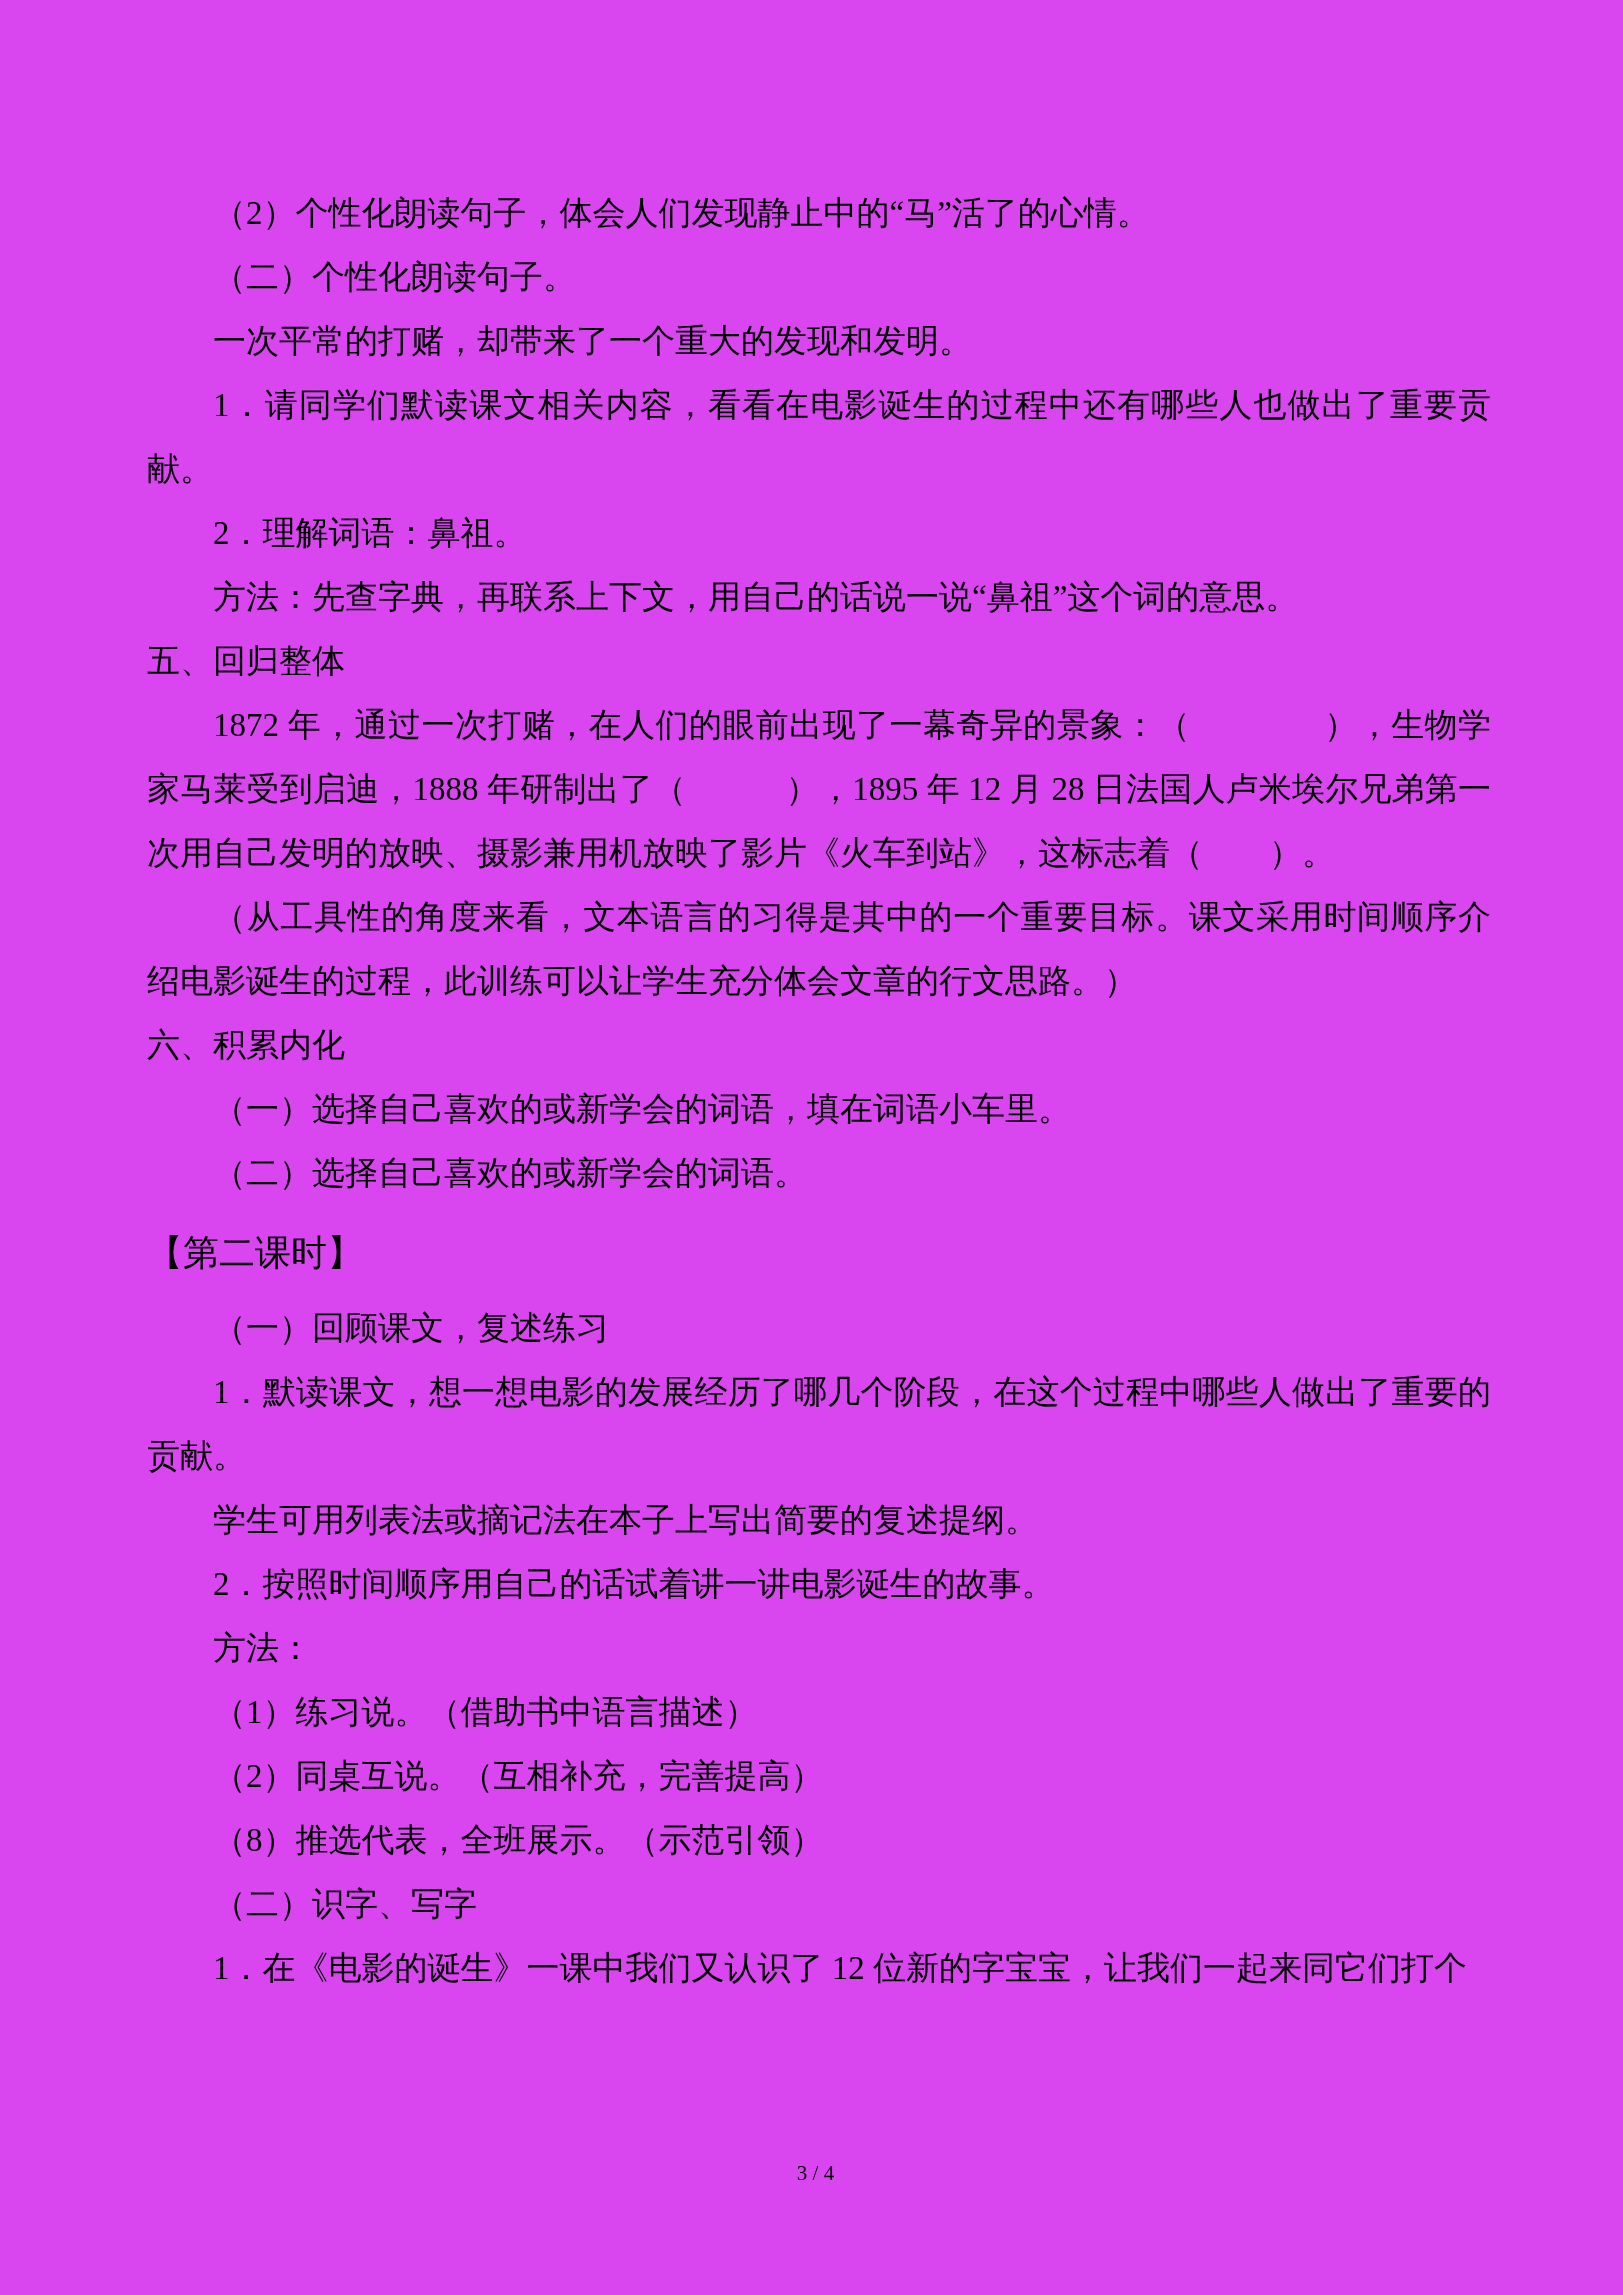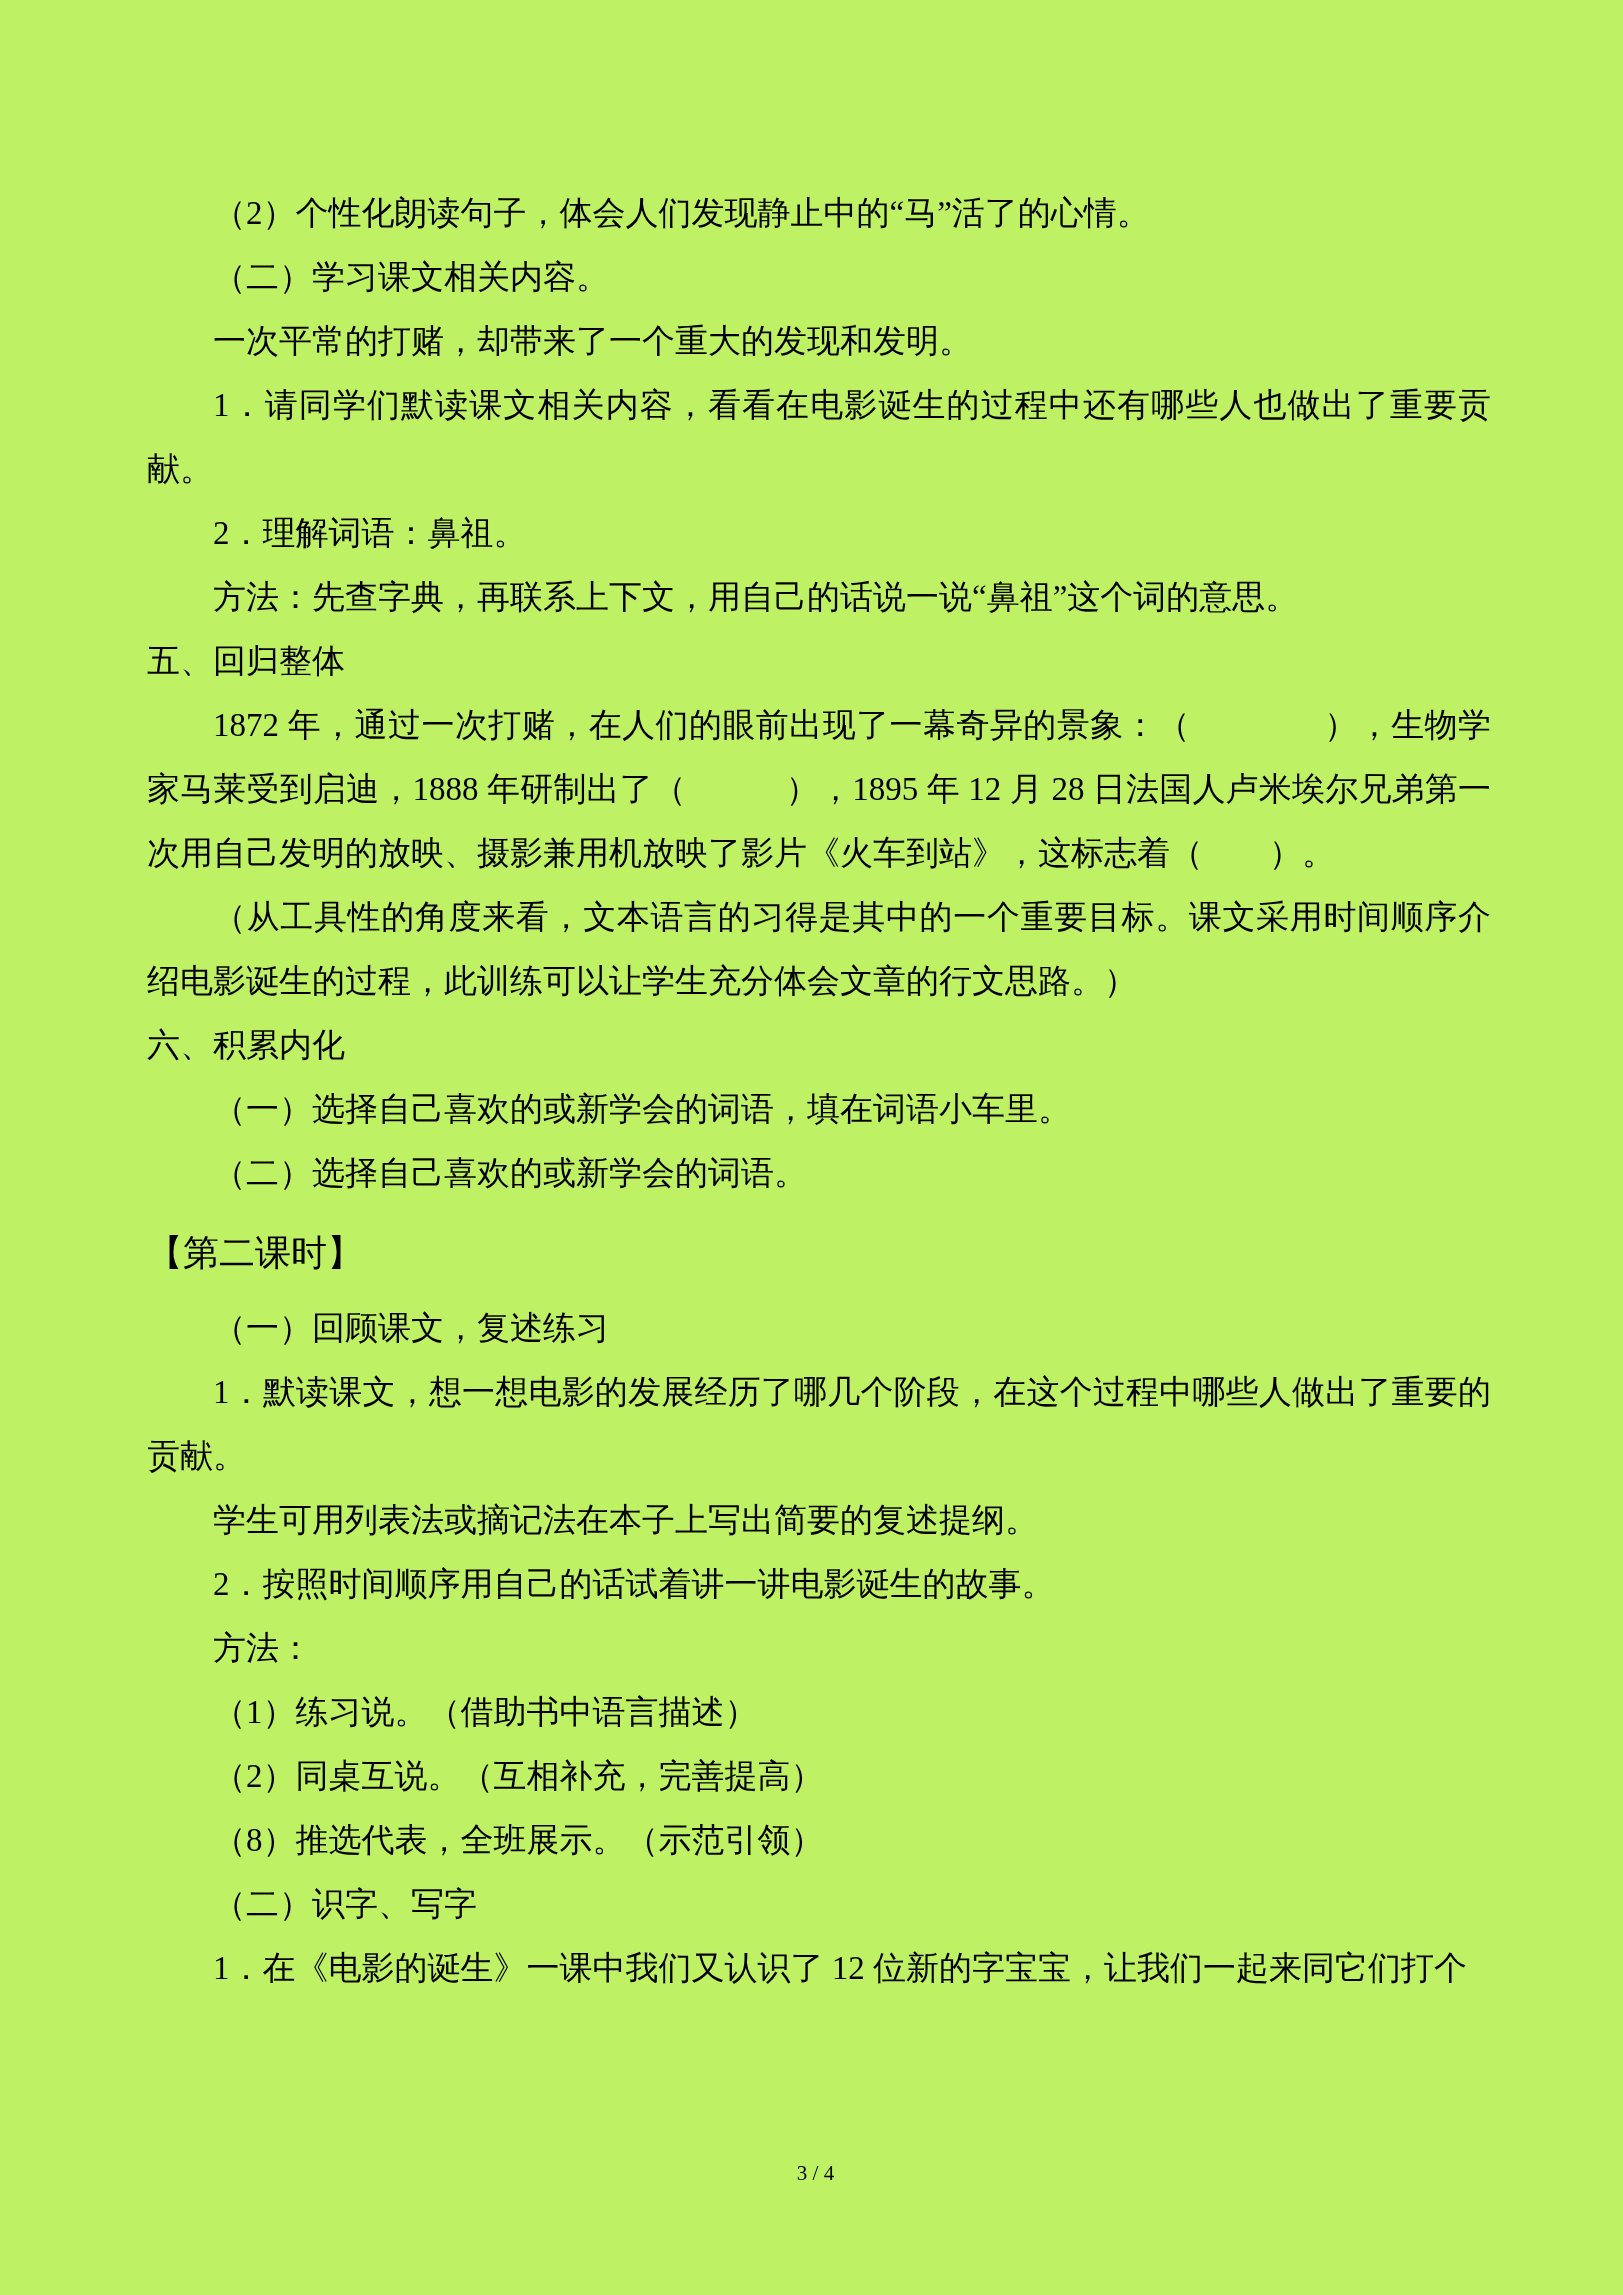--- a/index.html
+++ b/index.html
@@ -4,21 +4,21 @@
 <style>
   html, body {
     margin: 0;
     padding: 0;
     background: #ffffff;
   }
   .page {
     position: relative;
     width: 1623px;
     height: 2295px;
-    background: #bef264;
+    background: #d946ef;
     overflow: hidden;
     font-family: "Liberation Serif", "DejaVu Serif", serif;
     color: #000000;
   }
   .content {
     position: absolute;
     left: 147px;
     top: 181px;
     width: 1344px;
     font-size: 33px;
@@ -52,21 +52,21 @@
     font-family: "Liberation Serif", "DejaVu Serif", serif;
     color: #000000;
   }
 </style>
 </head>
 <body>
 
 <div class="page">
   <div class="content">
       <p class="indent">（2）个性化朗读句子，体会人们发现静止中的“马”活了的心情。</p>
-      <p class="indent">（二）学习课文相关内容。</p>
+      <p class="indent">（二）个性化朗读句子。</p>
       <p class="indent">一次平常的打赌，却带来了一个重大的发现和发明。</p>
       <p class="indent">1．请同学们默读课文相关内容，看看在电影诞生的过程中还有哪些人也做出了重要贡献。</p>
       <p class="indent">2．理解词语：鼻祖。</p>
       <p class="indent">方法：先查字典，再联系上下文，用自己的话说一说“鼻祖”这个词的意思。</p>
       <p class="flush">五、回归整体</p>
       <p class="indent">1872 年，通过一次打赌，在人们的眼前出现了一幕奇异的景象：（　　　　），生物学家马莱受到启迪，1888 年研制出了（　　　），1895 年 12 月 28 日法国人卢米埃尔兄弟第一次用自己发明的放映、摄影兼用机放映了影片《火车到站》，这标志着（　　）。</p>
       <p class="indent">（从工具性的角度来看，文本语言的习得是其中的一个重要目标。课文采用时间顺序介绍电影诞生的过程，此训练可以让学生充分体会文章的行文思路。）</p>
       <p class="flush">六、积累内化</p>
       <p class="indent">（一）选择自己喜欢的或新学会的词语，填在词语小车里。</p>
       <p class="indent">（二）选择自己喜欢的或新学会的词语。</p>

